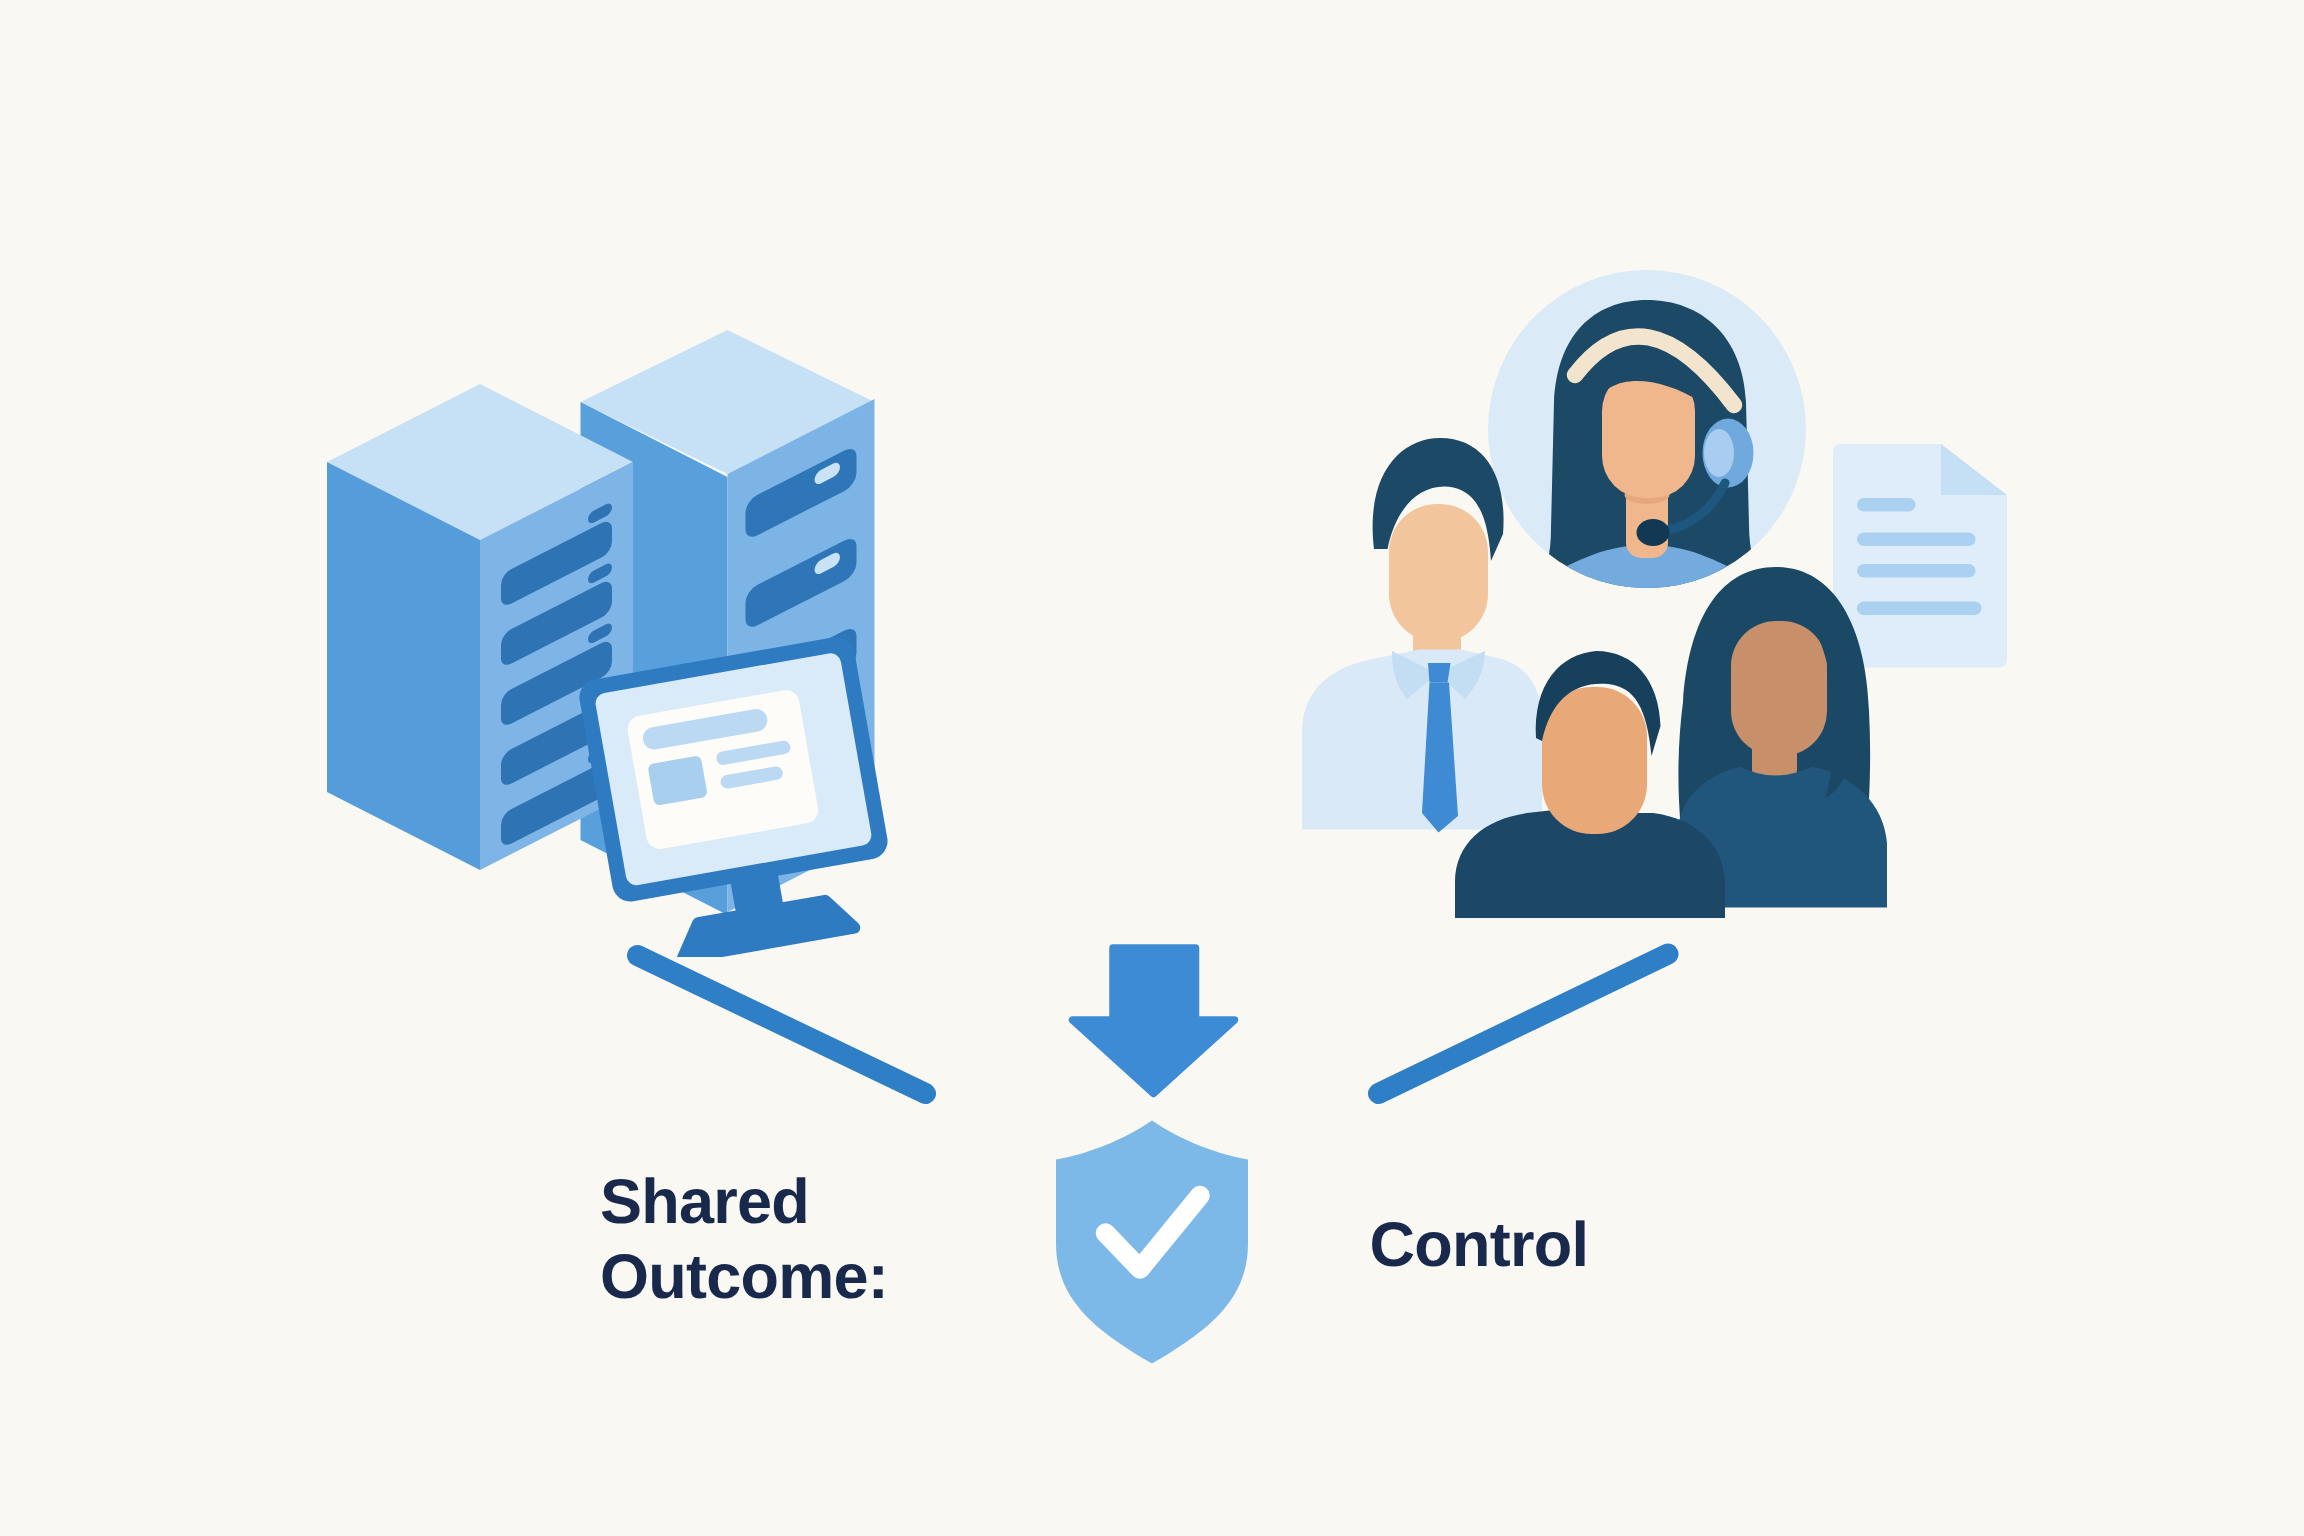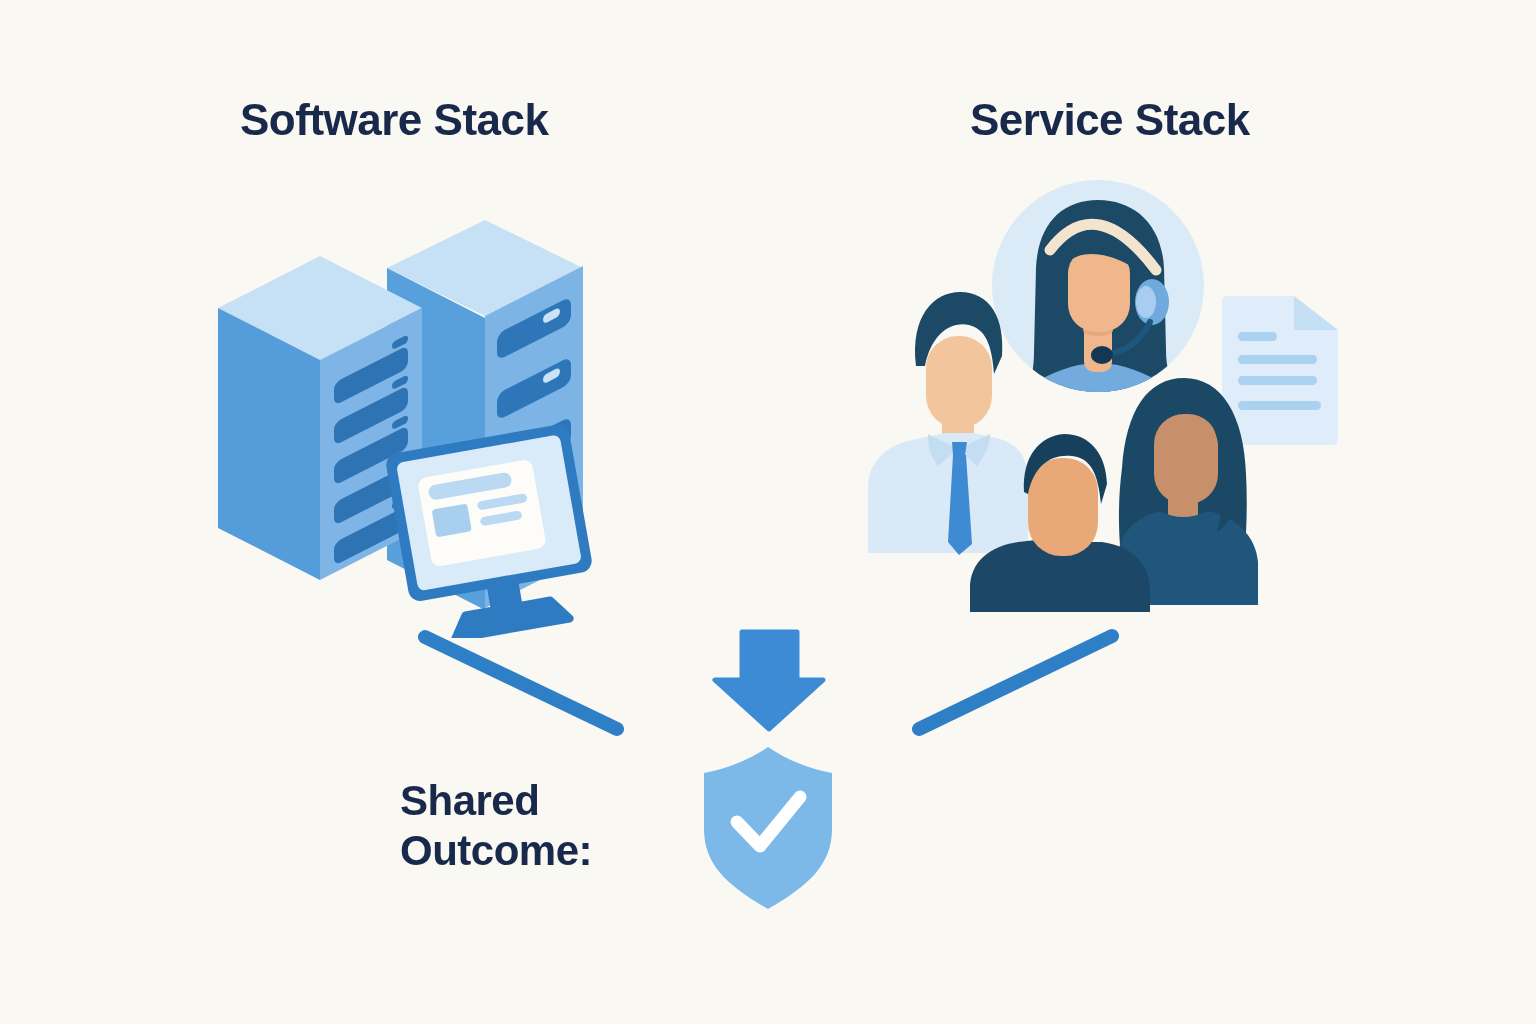--- a/index.html
+++ b/index.html
@@ -26,22 +26,20 @@
     color:#19294B;white-space:pre-line;
   }
   #caption-outcome{left:385px;top:776px;margin-left:15px;}
   #caption-control{left:913px;top:805px;}
 </style>
 </head>
 <body>
 
 <div class="canvas">
 
-  <h1 class="title" id="title-software">Software Stack</h1>
-  <h1 class="title" id="title-service">Service Stack</h1>
 
   <div class="illus" id="illus-servers">
     <svg width="440" height="445" viewBox="0 0 440 445" xmlns="http://www.w3.org/2000/svg">
 
       <g>
         <polygon points="187,75 285,27 383,75 285,123" fill="#C6E1F5"></polygon>
         <g transform="translate(187,75) skewY(27)">
           <rect x="0" y="0" width="98" height="292" fill="#57A0DC"></rect>
         </g>
         <g transform="translate(285,123) skewY(-27)">
@@ -167,14 +165,15 @@
 
   <div id="shield-wrap">
     <svg width="146" height="172" viewBox="0 0 146 172" xmlns="http://www.w3.org/2000/svg">
       <path d="M73 5 C 57 16 33 27 9 31 L 9 87 C 9 123 33 144 73 167 C 113 144 137 123 137 87 L 137 31 C 113 27 89 16 73 5 Z" fill="#7CB8E8"></path>
       <polyline points="42,80 65,104 105,55" fill="none" stroke="#FFFFFF" stroke-width="13" stroke-linecap="round" stroke-linejoin="round"></polyline>
     </svg>
   </div>
 
   <p class="caption" id="caption-outcome">Shared
 Outcome:</p>
+  <p class="caption" id="caption-control">Control</p>
 
 </div>
 
 </body></html>

